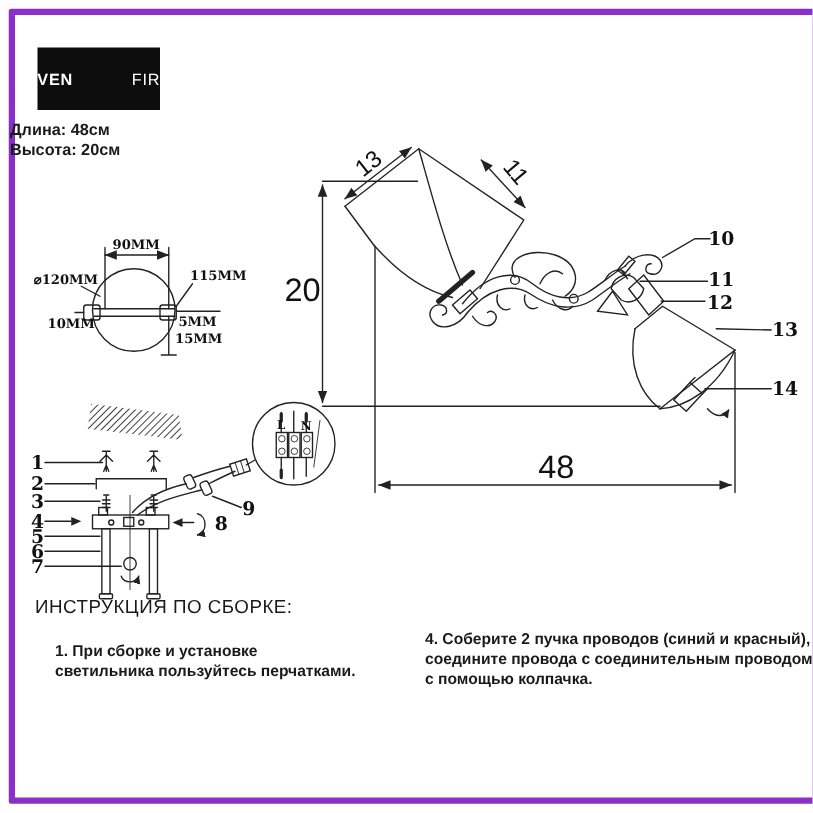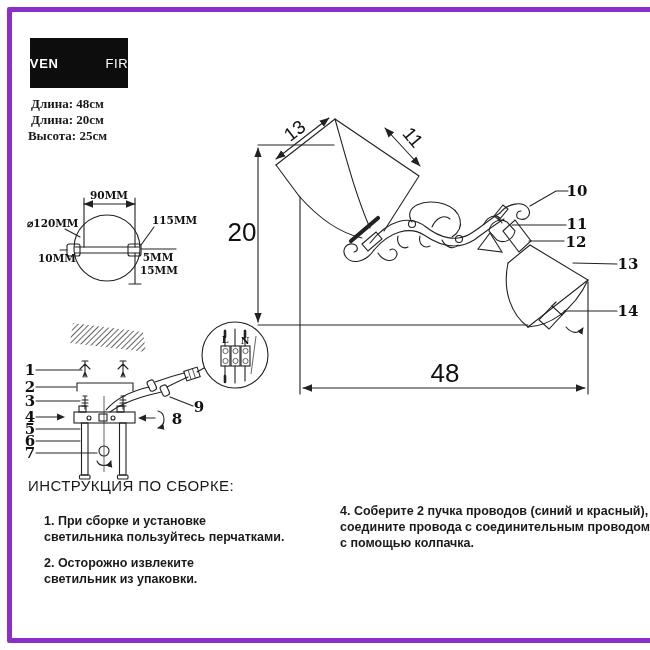--- a/index.html
+++ b/index.html
@@ -4,22 +4,22 @@
 <style>
   html,body{margin:0;padding:0;background:#fff;}
   #sheet{position:relative;width:650px;height:650px;background:#fff;overflow:hidden;
          font-family:"Liberation Sans",sans-serif;color:#1a1a1a;padding-left:12px;}
   .frame{position:absolute;inset:7px;border:5px solid #8B2FC9;border-radius:2px;pointer-events:none;}
   .logo{position:absolute;left:30px;top:38px;width:98px;height:50px;background:#0d0d0d;
         display:flex;align-items:center;justify-content:center;color:#fff;
         font-size:13px;letter-spacing:.6px;}
   .logo .b{font-weight:700;}
   .logo .l{font-weight:400;margin-left:47px;}
-  .specs{position:absolute;left:8px;top:96px;width:119px;text-align:center;
-         font-size:13px;font-weight:700;line-height:16px;font-family:Liberation Serif, serif;}
+  .specs{position:absolute;left:8px;top:96px;width:119px;text-align:left;
+         font-size:13px;font-weight:700;line-height:16px;}
   .title{position:absolute;left:160px;top:36px;font-size:22px;font-weight:700;
          letter-spacing:1.2px;line-height:28px;white-space:nowrap;}
   svg.drawing{position:absolute;left:0;top:0;}
   svg .ln{stroke:#222;stroke-width:1.1;fill:none;stroke-linecap:round;}
   svg .thin{stroke:#222;stroke-width:.7;fill:none;}
   svg .fill{fill:#222;stroke:none;}
   svg text{fill:#111;}
   svg .num{font-family:"DejaVu Serif",serif;font-weight:700;font-size:15px;}
   svg .mm{font-family:"DejaVu Serif",serif;font-weight:700;font-size:10.5px;}
   svg .tl{font-family:"DejaVu Serif",serif;font-weight:700;font-size:9.5px;}
@@ -37,22 +37,21 @@
 <div id="sheet">
   <div class="frame"></div>
 
   <div class="logo">
     <span class="b">SEVEN</span>
       <span class="l">FIRES</span>
   </div>
 
   <div class="specs">
     <div>Длина: 48см</div>
-    <div>Длина: 20см</div>
-    <div>Высота: 25см</div>
+    <div>Высота: 20см</div>
   </div>
 
 
   <svg class="drawing" width="650" height="650" viewBox="0 0 650 650">
     <defs>
       <marker id="ah" markerWidth="10" markerHeight="8" refX="8.6" refY="3.5" orient="auto-start-reverse">
         <path d="M0,0 L9,3.5 L0,7 Z" fill="#222"></path>
       </marker>
       <marker id="ahs" markerWidth="8" markerHeight="7" refX="5.5" refY="3" orient="auto-start-reverse">
         <path d="M0,0 L6,3 L0,6 Z" fill="#222"></path>
@@ -220,22 +219,20 @@
       <text class="num" x="177" y="424" text-anchor="middle">8</text>
       <text class="num" x="199" y="412" text-anchor="middle">9</text>
     </g>
   </svg>
 
   <div class="instr-head">ИНСТРУКЦИЯ ПО СБОРКЕ:</div>
 
   <div class="col col-left">
     <div class="item">1. При сборке и установке
 светильника пользуйтесь перчатками.</div>
-    <div class="item">2. Осторожно извлеките
-светильник из упаковки.</div>
   </div>
 
   <div class="col col-right">
     <div class="item">4. Соберите 2 пучка проводов (синий и красный),
 соедините провода с соединительным проводом
 с помощью колпачка.</div>
   </div>
 </div>
 
 </body></html>

